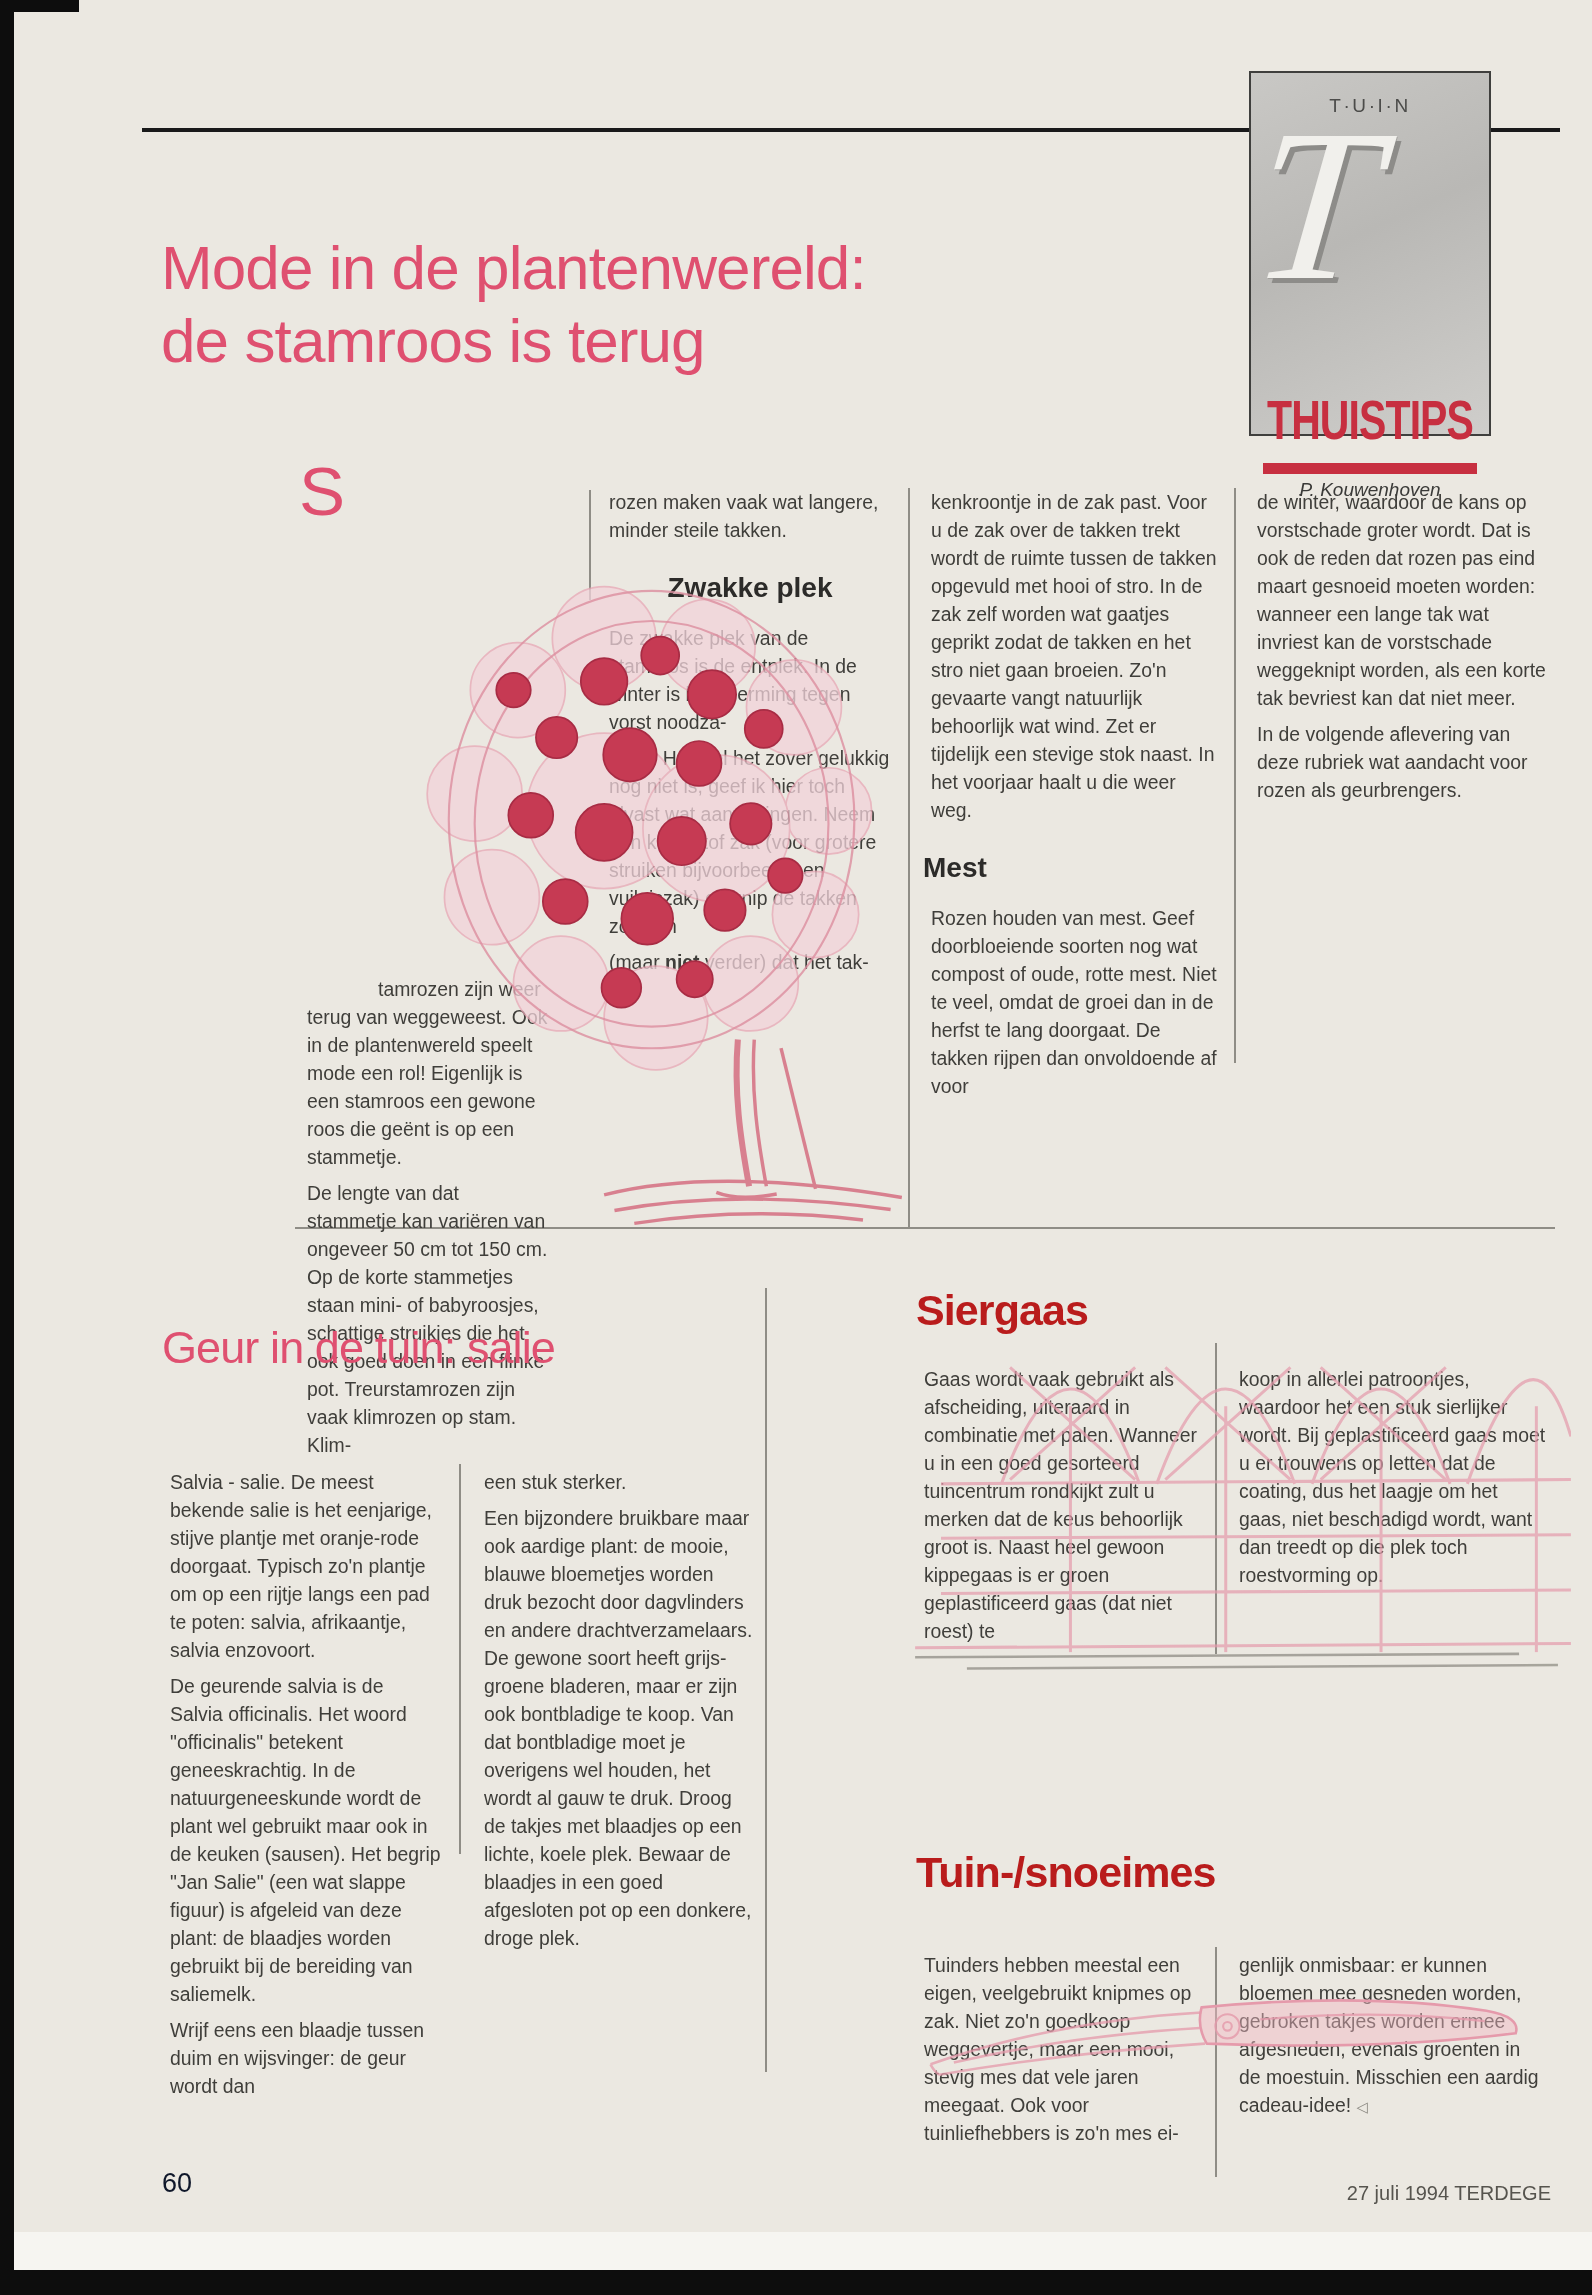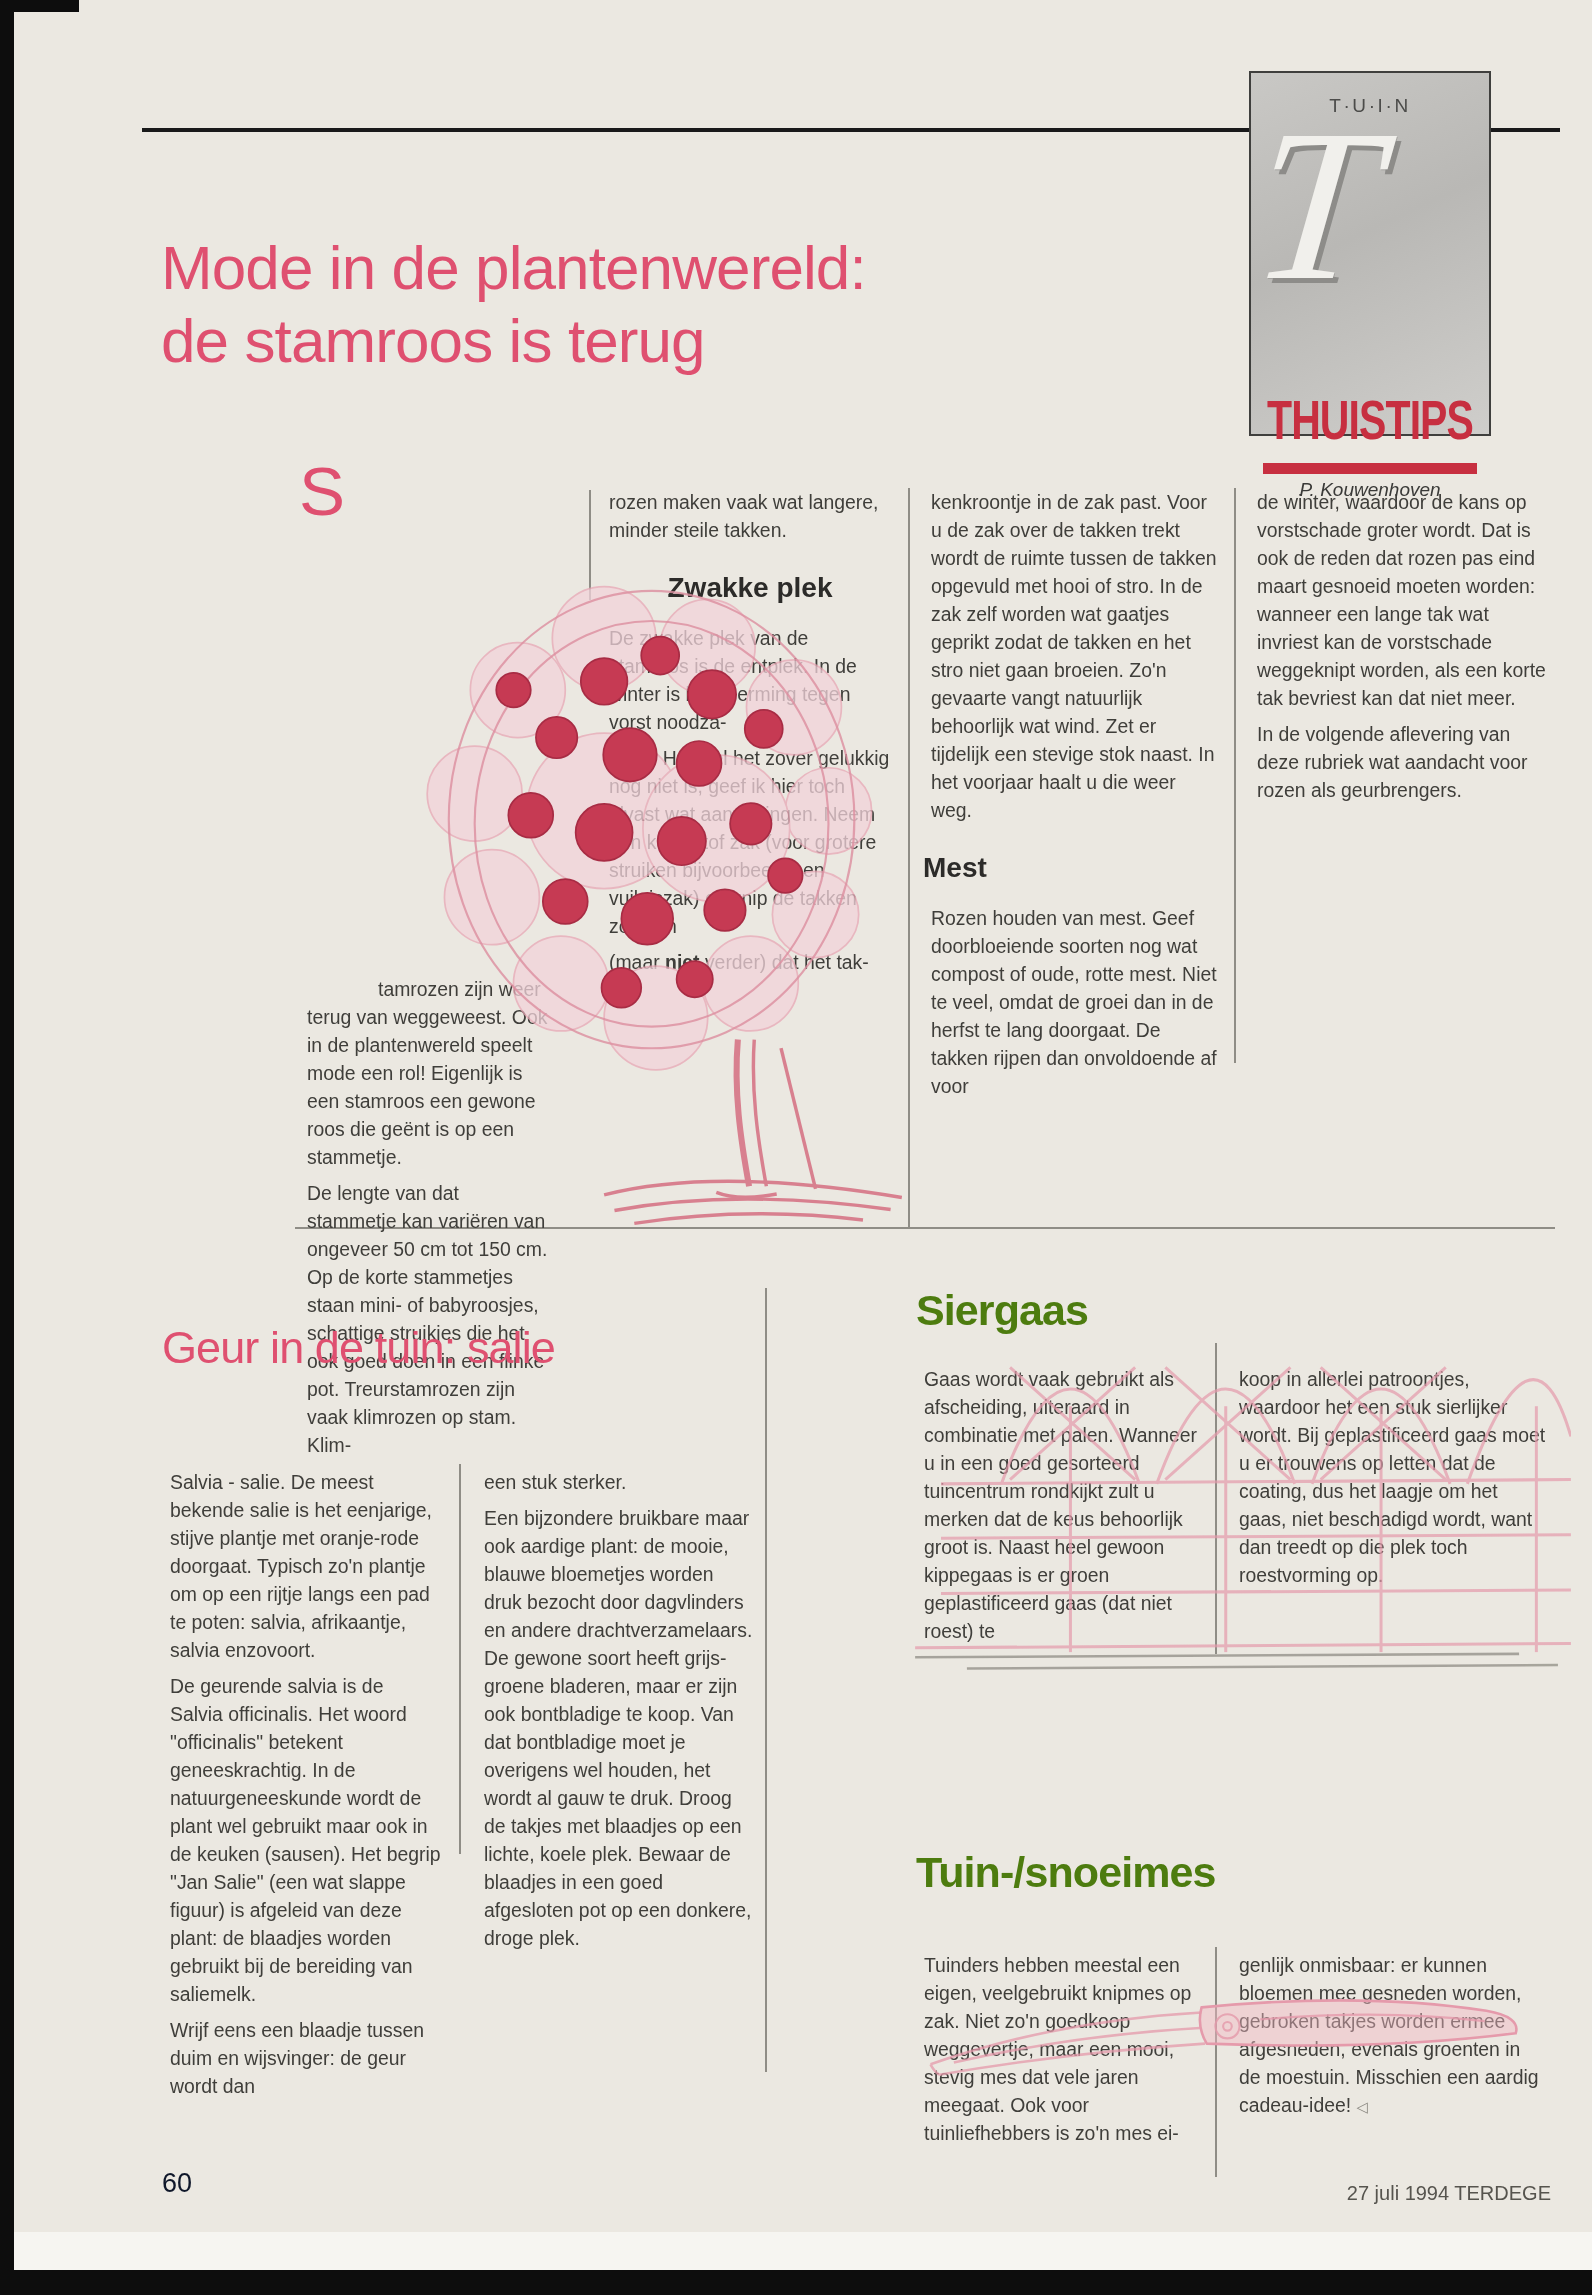--- a/index.html
+++ b/index.html
@@ -32,21 +32,21 @@
   .col p{margin:8px;}
   .fl-r{float:right;}
   .dropcap{position:absolute;left:299px;top:457px;font-size:69px;line-height:1;color:#df5070;z-index:3;}
   .h-sub{font-weight:bold;color:#2c2b29;font-size:28px;line-height:29px;margin:29px 0 22.4px 0;}
   .h-sub.center{text-align:center;}
   .narrow-r{margin-left:125px;}
   .narrow-last{margin-left:128px;}
   .vrule{position:absolute;width:1.7px;background:#8f8d86;z-index:1;}
   .hrule{position:absolute;height:1.7px;background:#8f8d86;z-index:1;}
   .section-title-pink{position:absolute;font-size:45px;color:#df5070;letter-spacing:-0.9px;z-index:2;}
-  .section-title-dark{position:absolute;font-size:43px;font-weight:bold;color:#4d7c0f;
+  .section-title-dark{position:absolute;font-size:43px;font-weight:bold;color:#b91c1c;
         letter-spacing:-0.9px;z-index:2;text-align:center;}
   .sketch{position:absolute;z-index:4;pointer-events:none;}
   .endmark{color:#8a8881;font-size:14.7px;}
   .footer-left{position:absolute;left:162px;top:2168px;font-family:Liberation Sans, sans-serif;
         font-size:27px;color:#0f172a;z-index:2;}
   .footer-right{position:absolute;right:41px;top:2182px;font-size:20px;color:#56544e;z-index:2;}
 </style>
 </head>
 <body>
 

